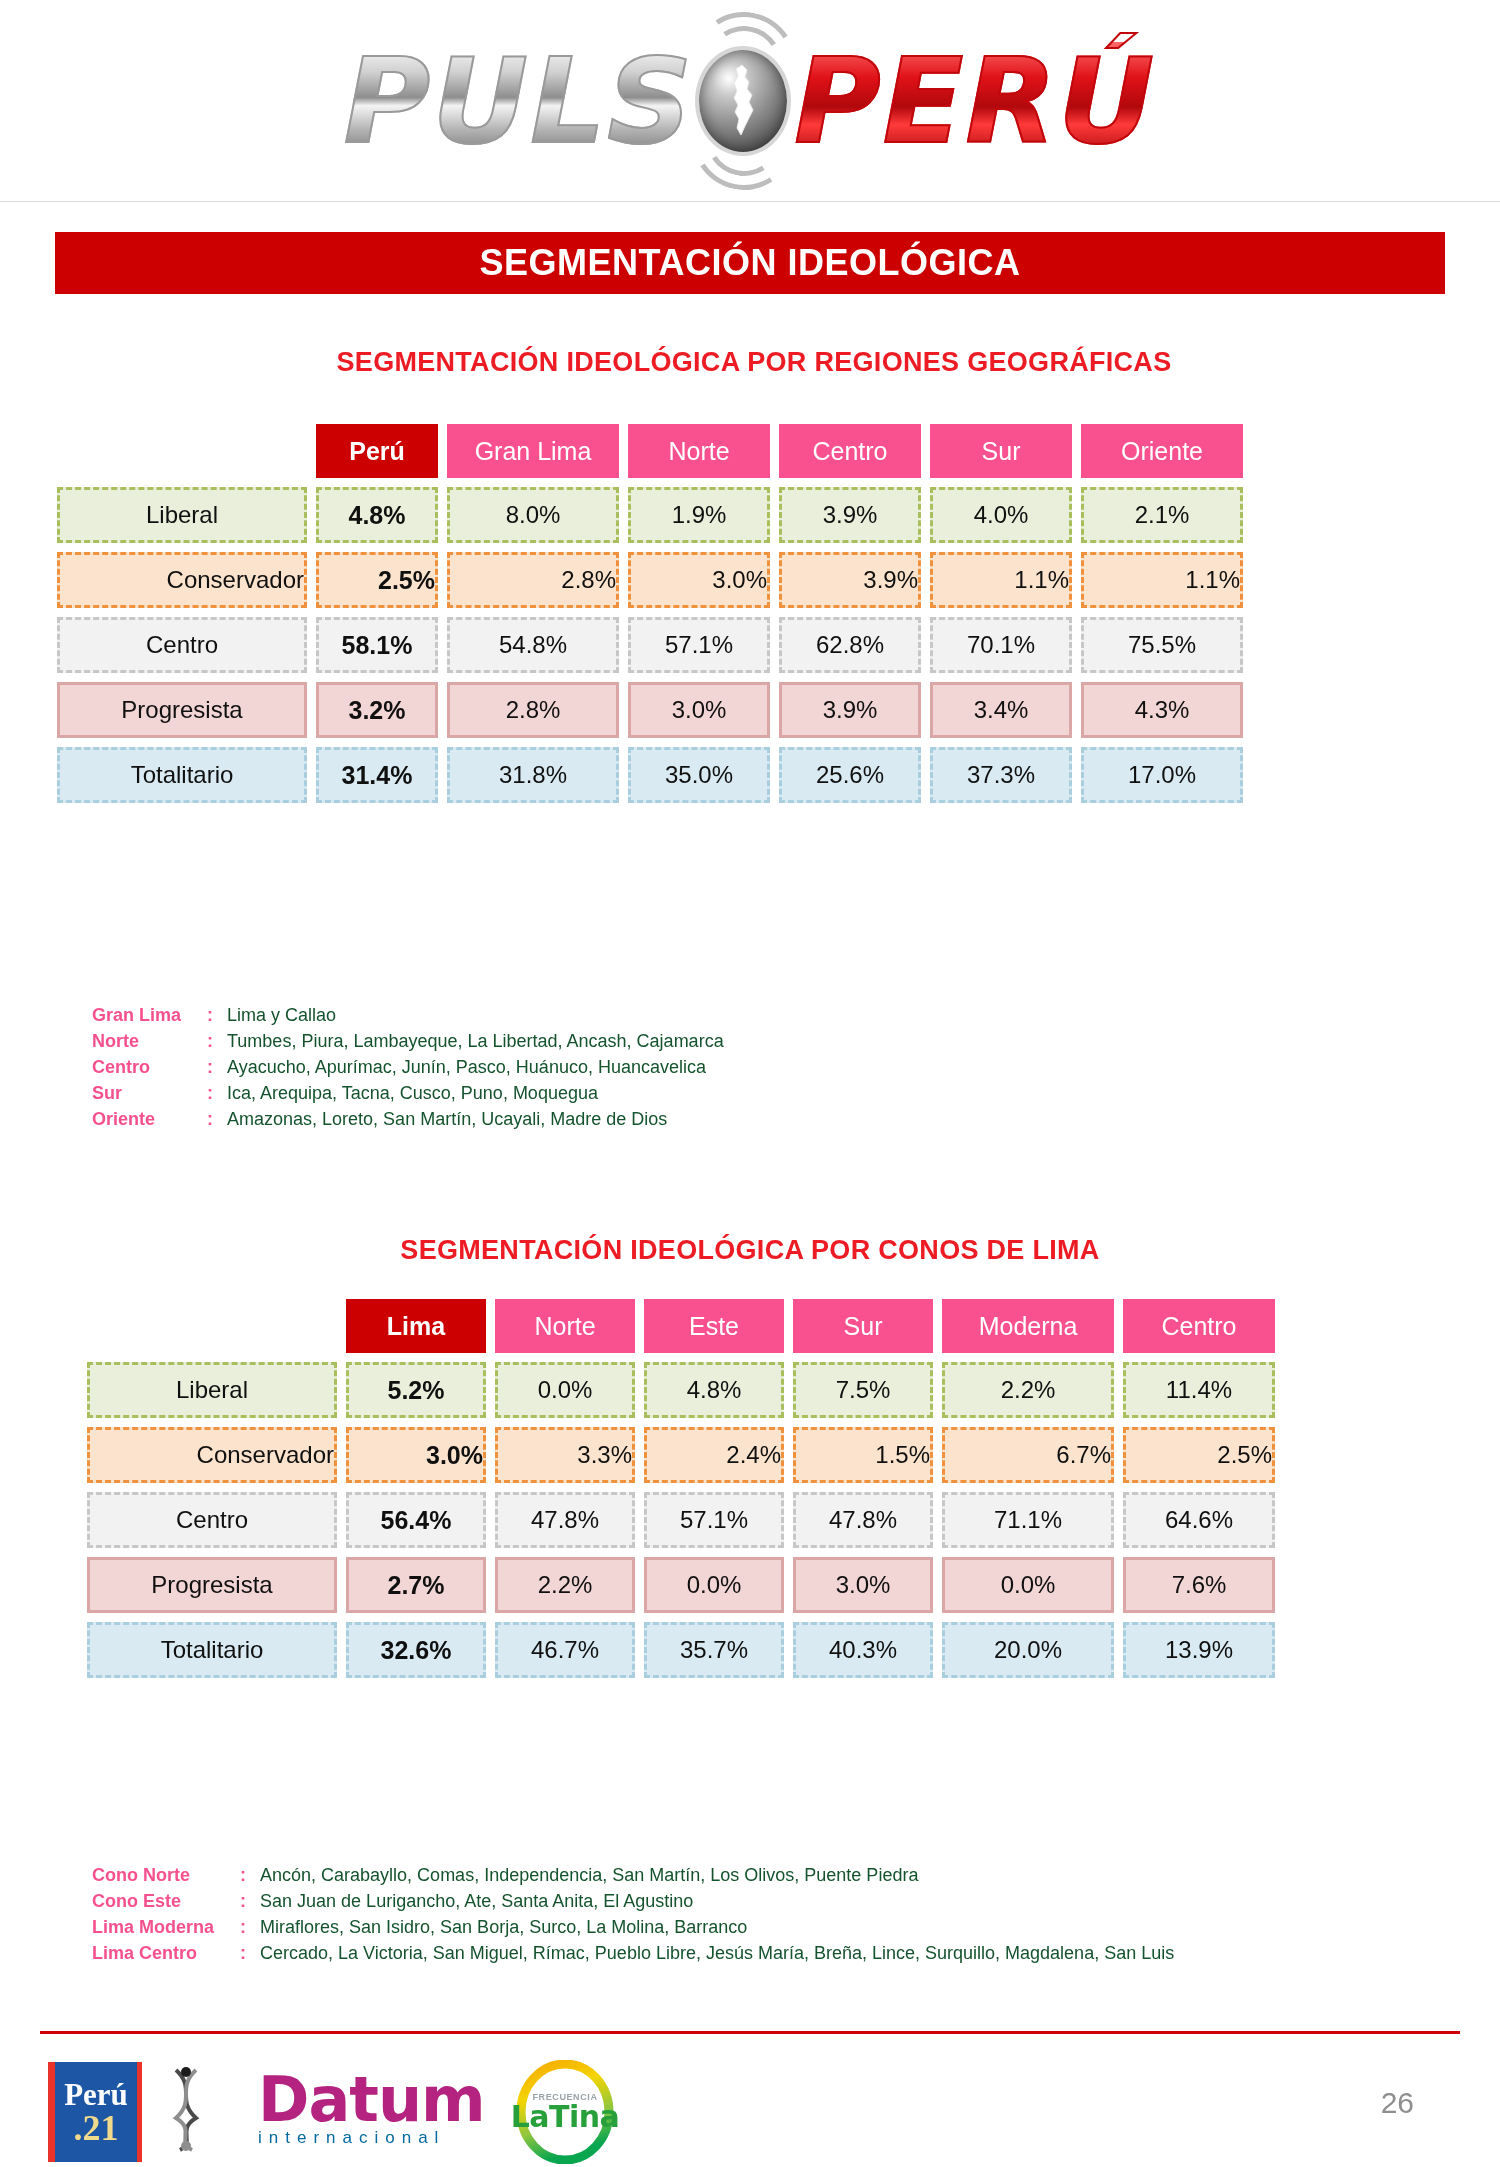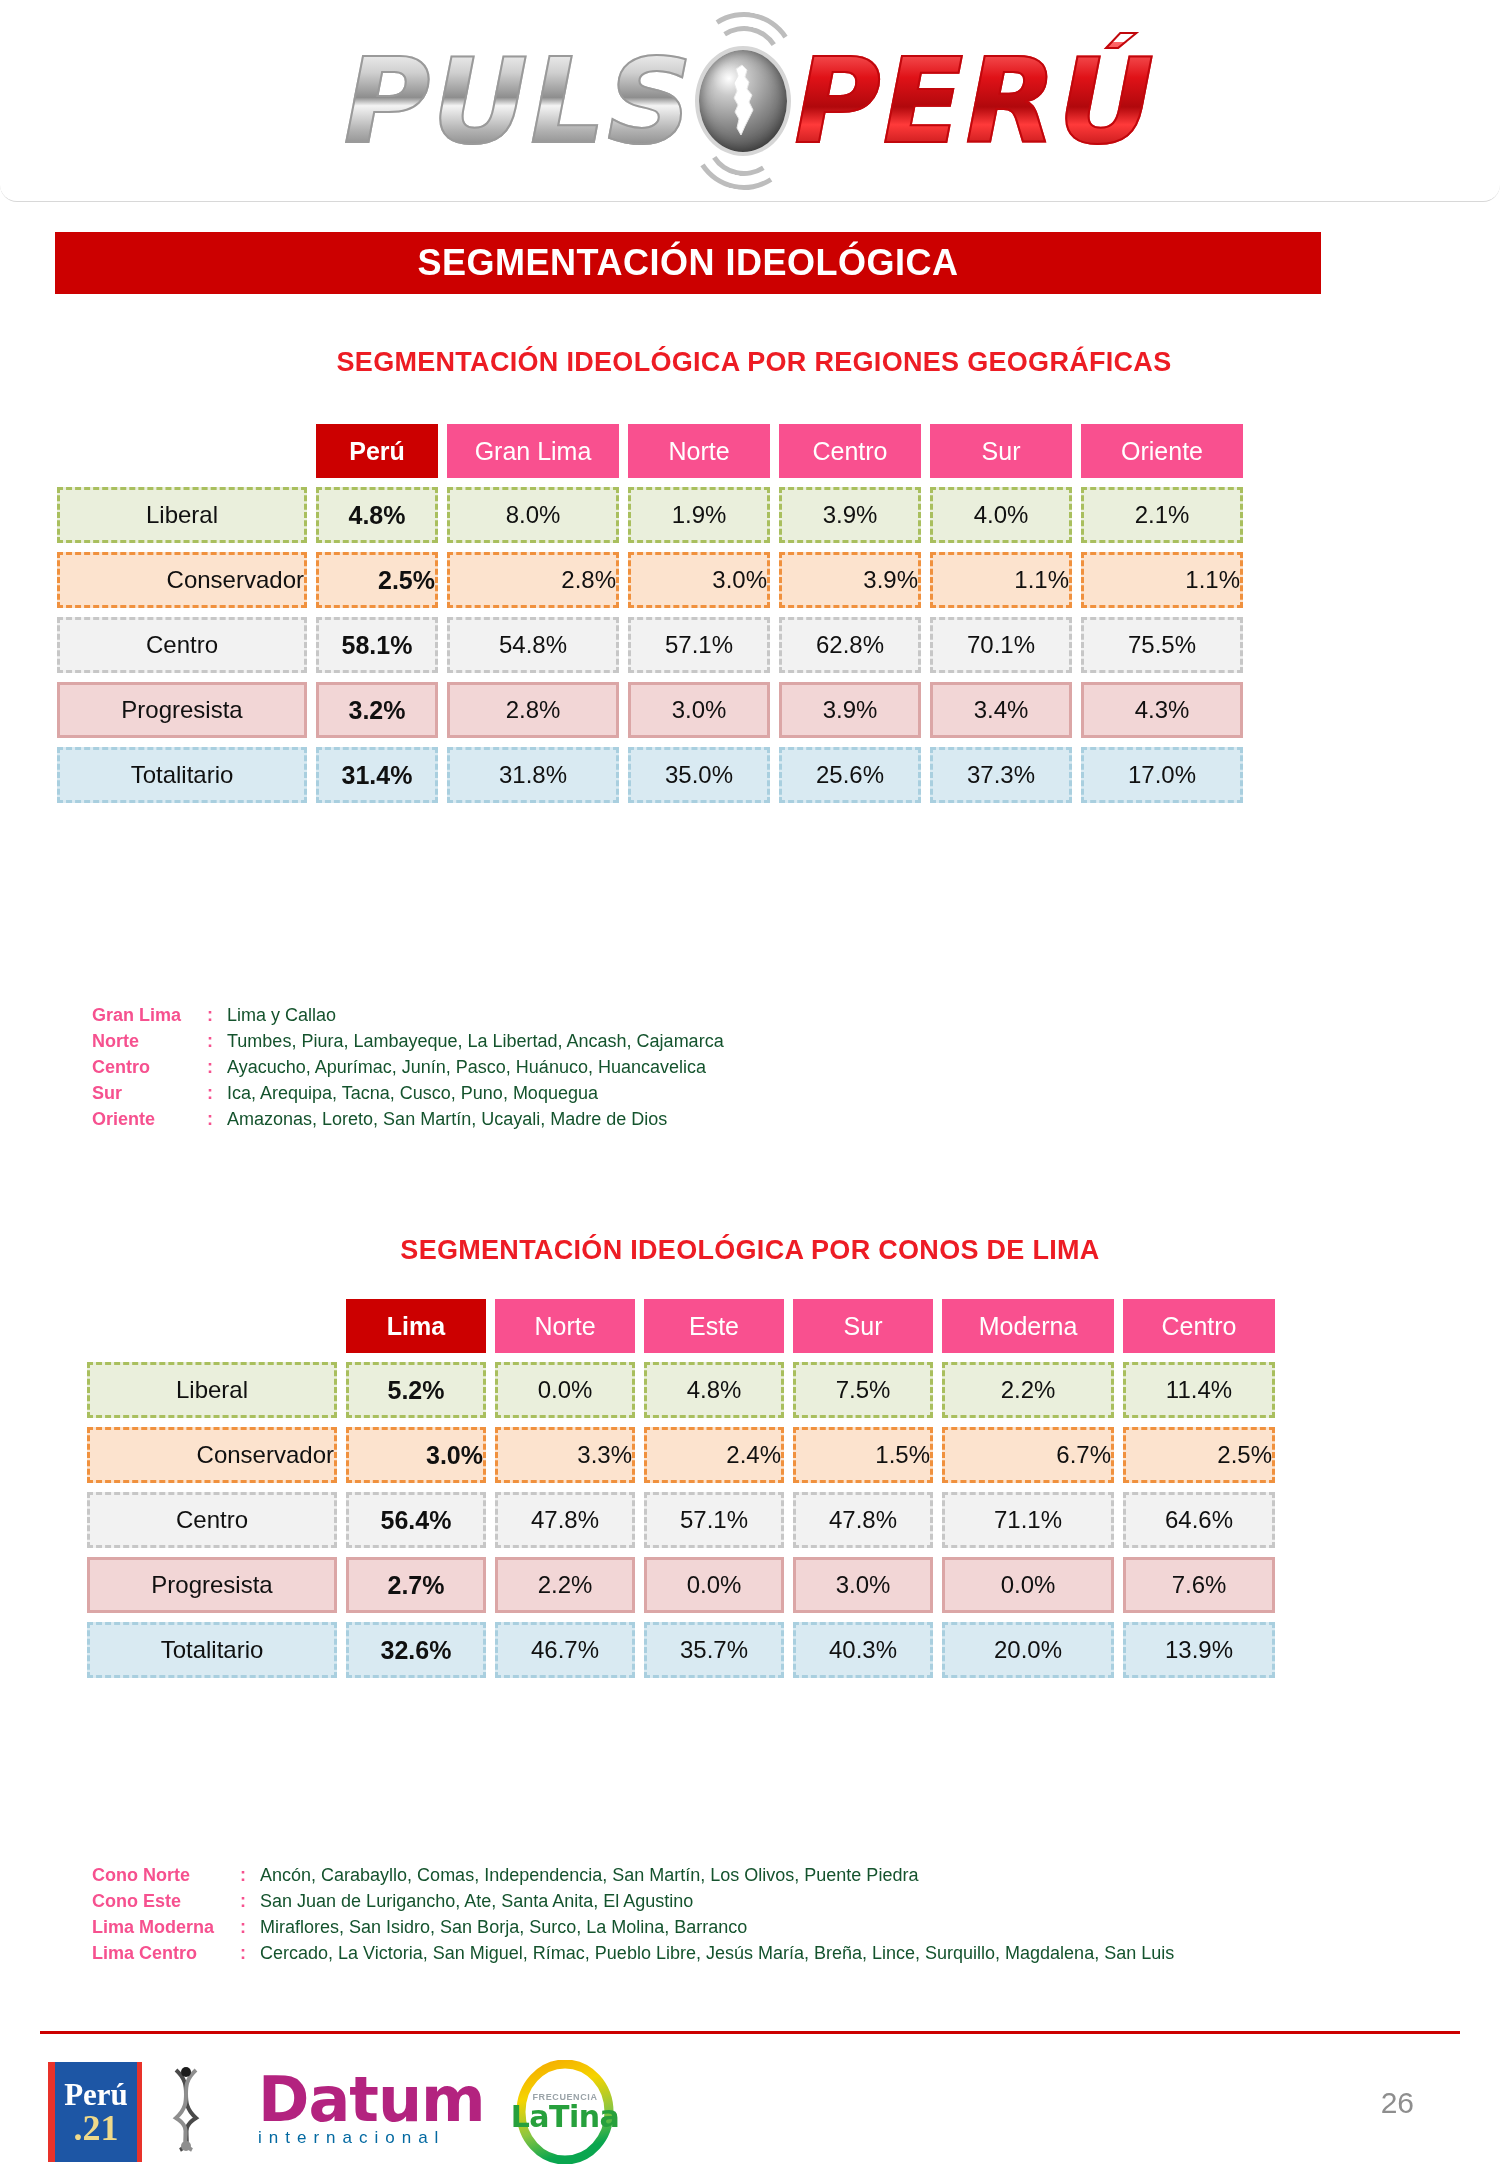--- a/index.html
+++ b/index.html
@@ -9,21 +9,21 @@
     font-family: "Liberation Sans", sans-serif;
     overflow: hidden;
   }
   .page { position: relative; width: 1500px; height: 2167px; background:#fff; }
 
   
   .logo-band {
     position: relative;
     height: 202px;
     border-bottom: 1px solid #d8d8d8;
-    display: flex; align-items: center; justify-content: center; border-radius: 17px;
+    display: flex; align-items: center; justify-content: center;
   }
   .logo-wrap { display:flex; align-items:center; justify-content:center; gap:0px; }
   .logo-puls {
     font-family: "DejaVu Sans", sans-serif;
     font-weight: 700;
     font-size: 118px;
     letter-spacing: 2px;
     font-style: italic;
     background: linear-gradient(180deg,#fdfdfd 0%,#cfcfcf 26%,#8e8e8e 47%,#f4f4f4 54%,#b4b4b4 74%,#6f6f6f 100%);
     -webkit-background-clip: text; background-clip: text;
@@ -62,21 +62,21 @@
     position:absolute; border: 5px solid #b8b8b8; border-radius:50%;
     border-color: #bdbdbd transparent transparent transparent;
   }
   .w1 { width:76px; height:76px; top:-16px; left:22px; transform: rotate(12deg); }
   .w2 { width:104px; height:104px; top:-30px; left:8px; transform: rotate(12deg); }
   .w3 { width:76px; height:76px; bottom:-16px; left:22px; transform: rotate(192deg); }
   .w4 { width:104px; height:104px; bottom:-30px; left:8px; transform: rotate(192deg); }
 
   
   .title-bar {
-    position:absolute; left:55px; top:232px; width: 1266px; height: 62px;
+    position:absolute; left:55px; top:232px; width: 1390px; height: 62px;
     background: #cc0000;
     display:flex; align-items:center; justify-content:center;
   }
   .title-bar span {
     color:#fff; font-weight:700; font-size: 36px; letter-spacing: .5px;
     font-family: "Liberation Sans", sans-serif;
   }
 
   
   .section-heading {

